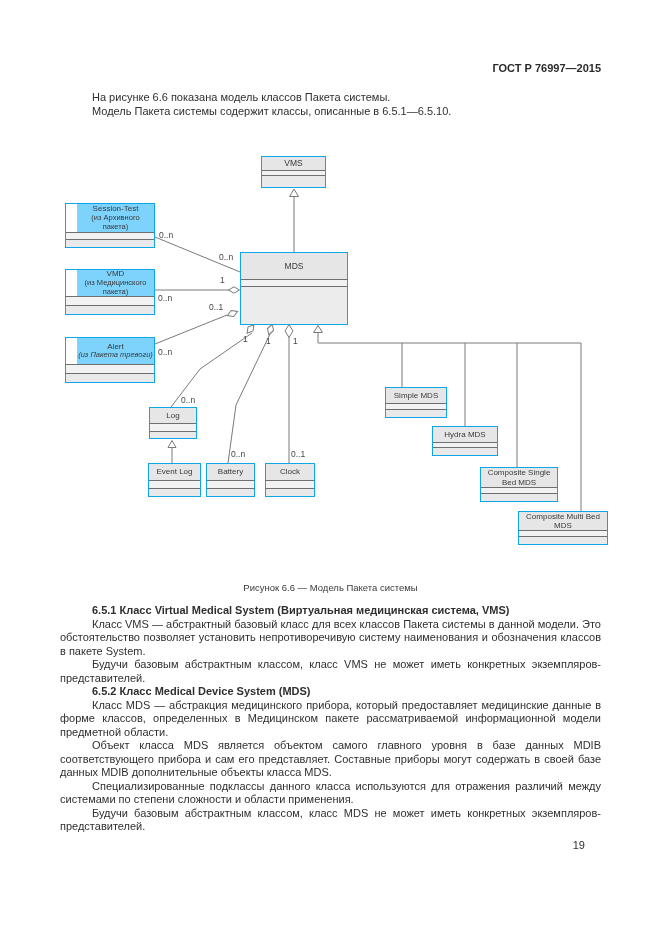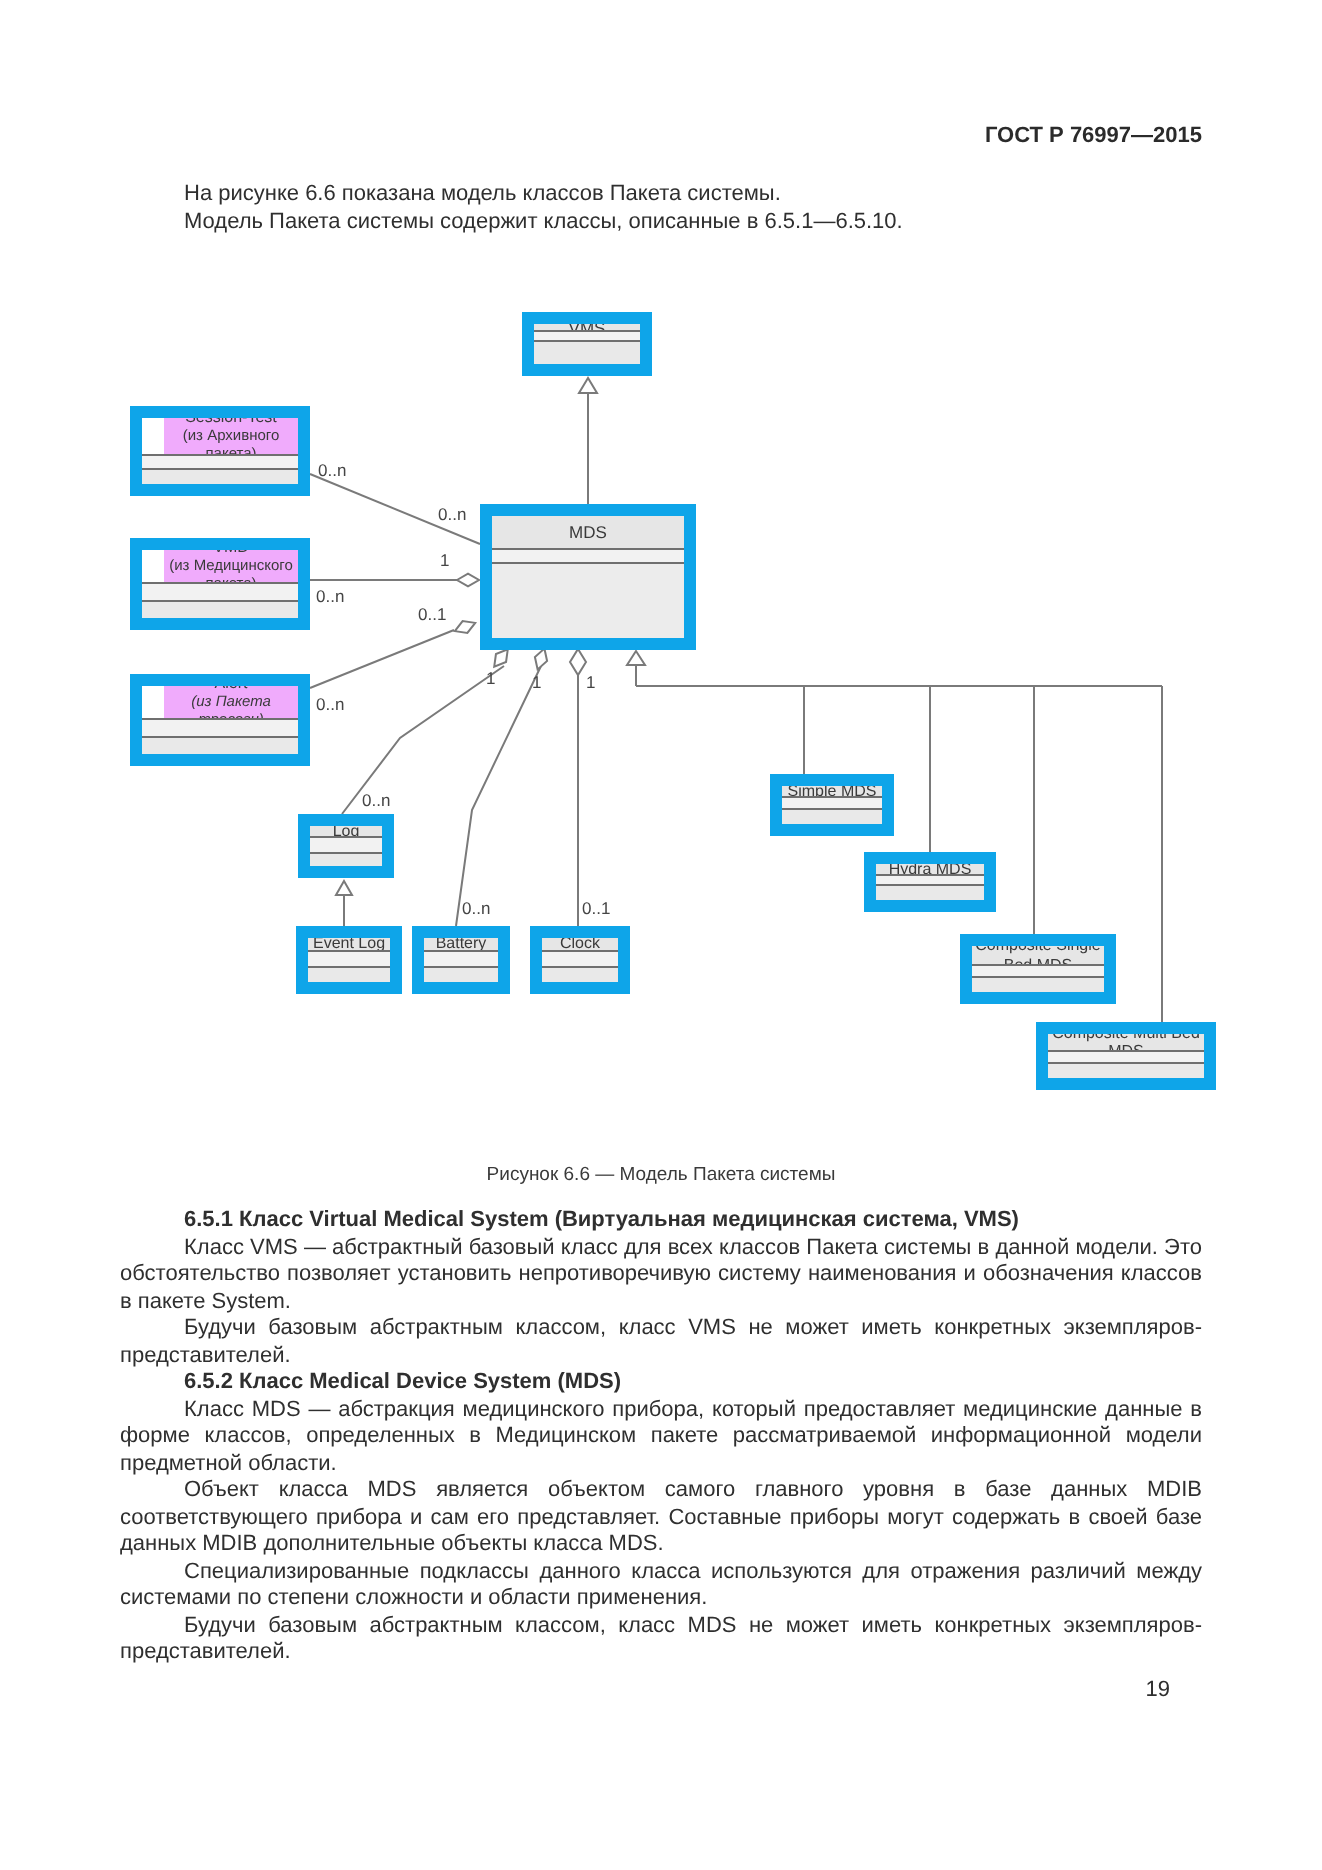--- a/index.html
+++ b/index.html
@@ -16,35 +16,35 @@
     text-align:right;font-size:11px;font-weight:bold;color:#2b2b2b;
   }
   .intro{
     position:absolute;left:60px;top:91px;width:541px;
     font-size:11px;line-height:13.5px;
   }
   .intro p{margin:0;text-indent:32px;}
   
   .connectors{position:absolute;left:0;top:0;width:661px;height:570px;}
   .ub{
-    position:absolute;border:6px solid #0ea5e9;box-sizing:border-box;
+    position:absolute;border:1px solid #0ea5e9;box-sizing:border-box;
     display:flex;flex-direction:column;
     font-size:8px;color:#3a3a3a;text-align:center;background:#fff;
   }
   .ub .t{
     flex:1 1 auto;display:flex;flex-direction:column;
     justify-content:center;align-items:center;
     line-height:1.18;padding:0 1px;overflow:hidden;
   }
   .ub .sub{font-size:7.5px;}
   .ub .r{border-top:1px solid #6f6f6f;flex:0 0 auto;}
   .ub .r1{background:#f2f2f2;}
   .ub .r2{background:#e9e9e9;}
   .ub.shaded .t{background:#e6e6e6;}
-  .ub.plain .t{background:#f0abfc;margin-left:11px;}
+  .ub.plain .t{background:#7dd3fc;margin-left:11px;}
   .ub.big-title .t{font-size:8.5px;}
   .mds-body{background:#ececec !important;}
   .italic-sub .sub{font-style:italic;}
   .mult{
     position:absolute;font-size:8.5px;line-height:10px;color:#454545;
     white-space:nowrap;
   }
   .fig-caption{
     position:absolute;left:60px;top:582px;width:541px;
     text-align:center;font-size:9.5px;color:#3a3a3a;

